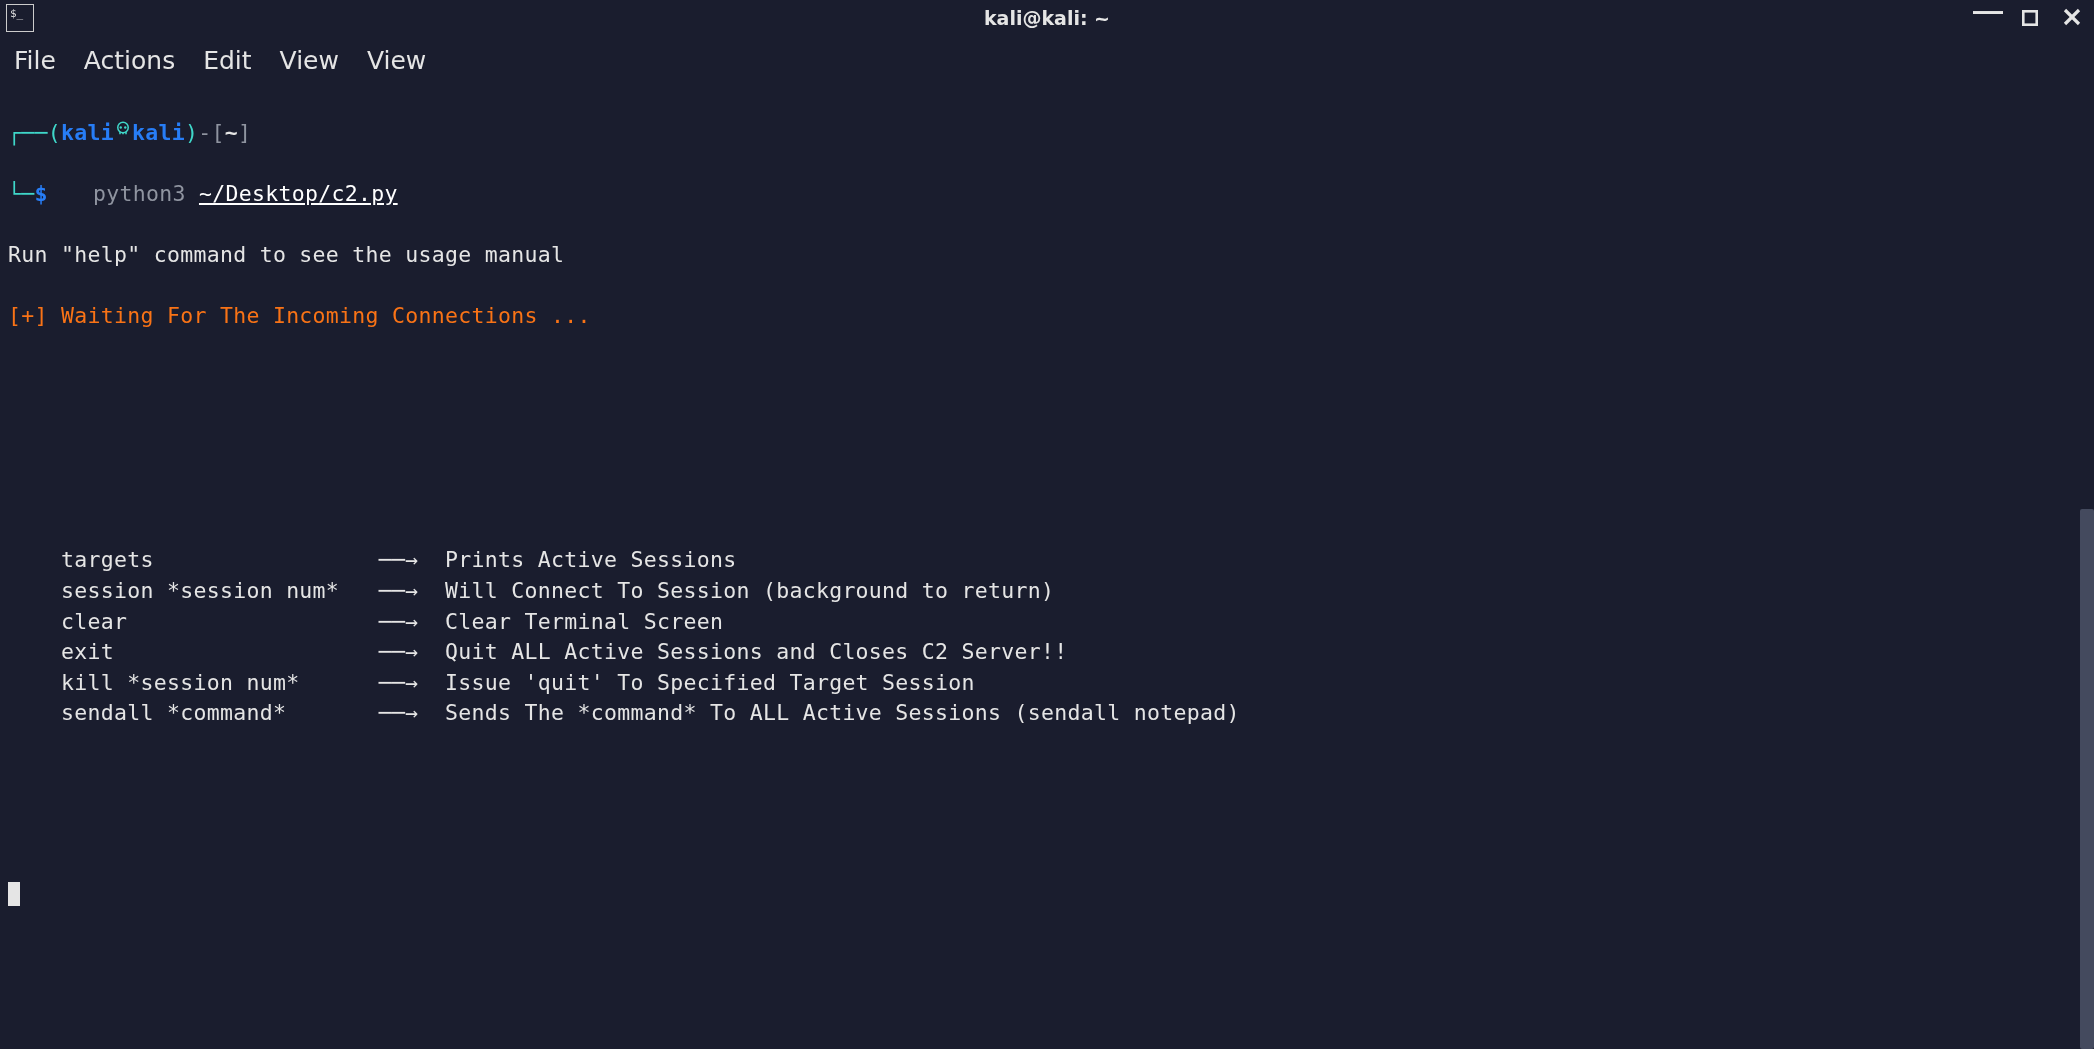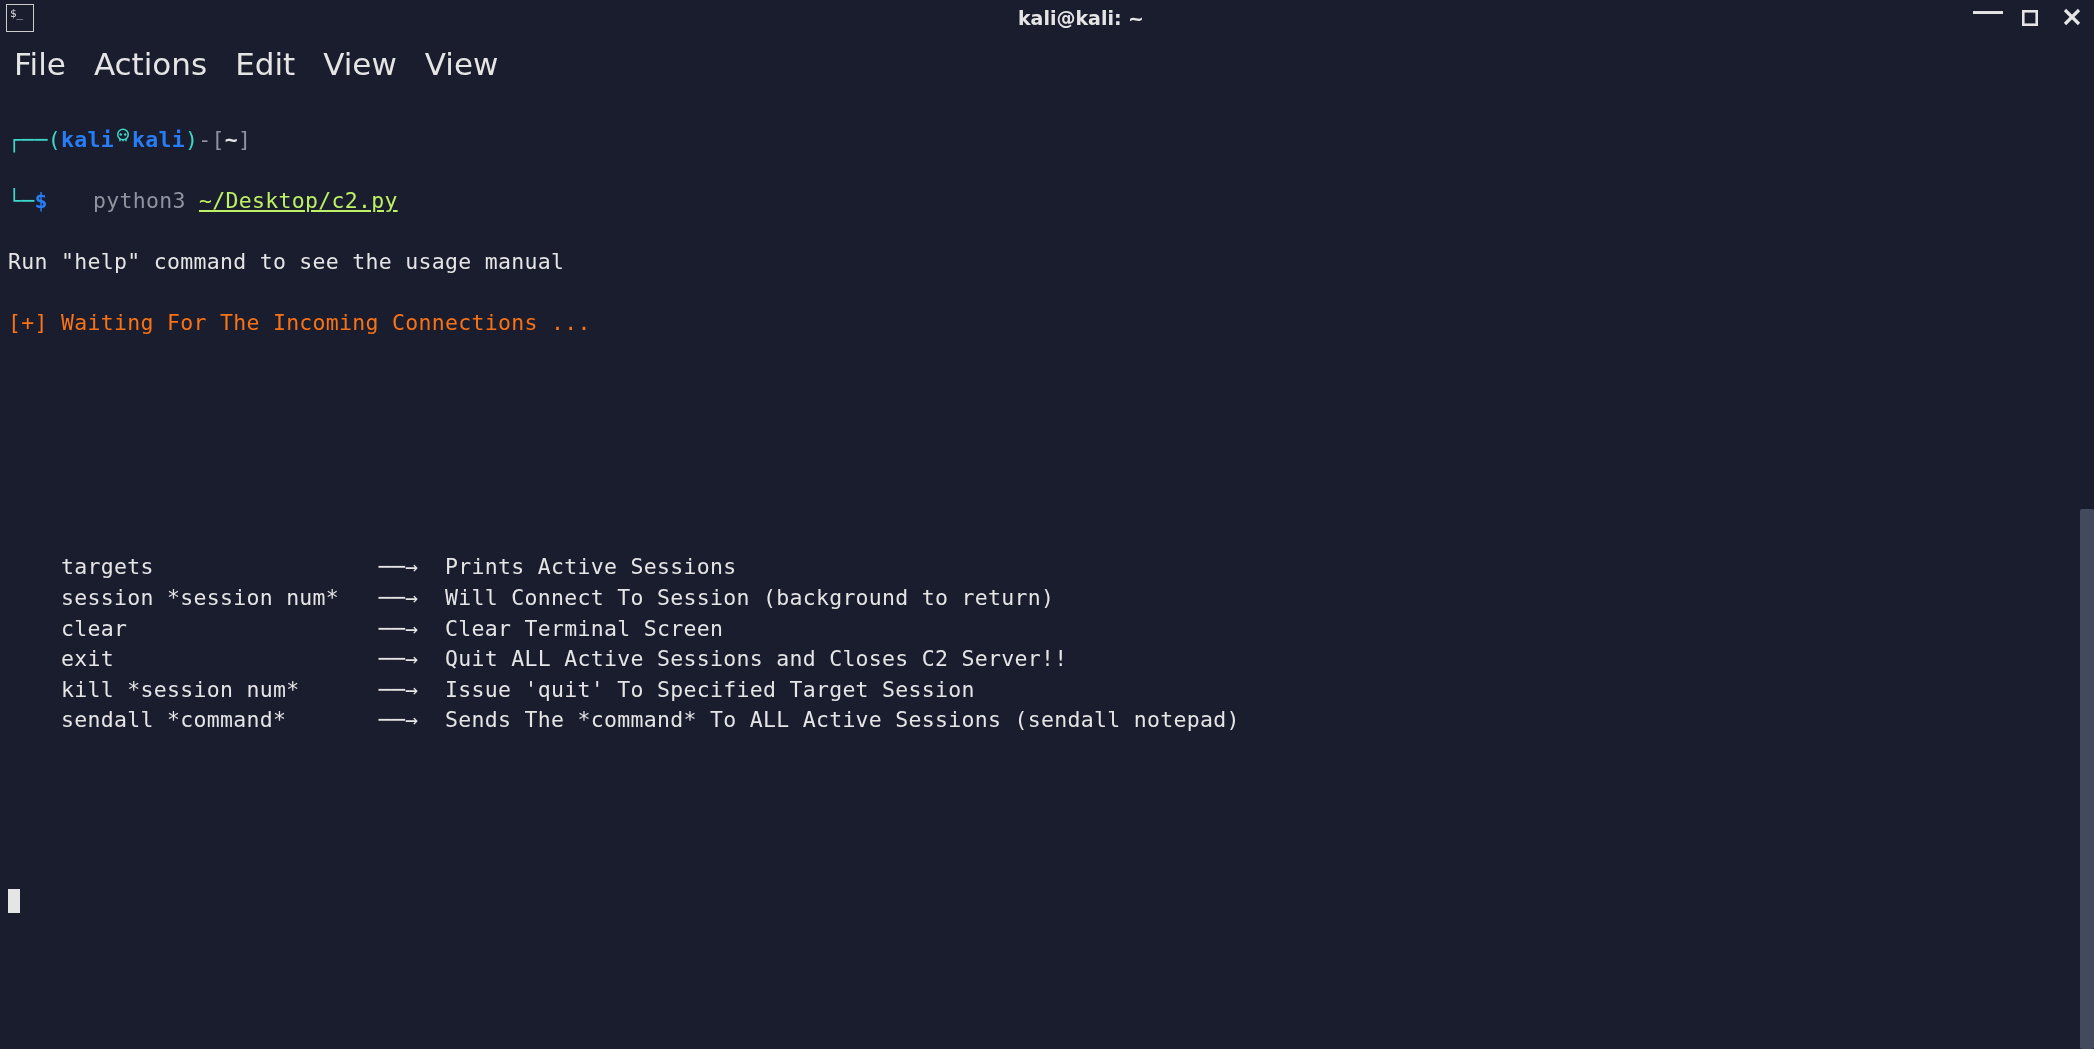--- a/index.html
+++ b/index.html
@@ -36,21 +36,20 @@
     background: #1a1d2e;
   }
   .title {
     position: absolute;
     left: 50%;
     transform: translateX(-50%);
     color: #e5e5e5;
     font-family: "DejaVu Sans", sans-serif;
     font-weight: bold;
     font-size: 19px;
-    margin-left: 34px;
   }
   .window-controls {
     position: absolute;
     right: 8px;
     top: 4px;
     display: flex;
     gap: 14px;
     align-items: center;
   }
   .win-btn {
@@ -68,21 +67,21 @@
   .win-btn.min { font-size: 30px; line-height: 0; padding-bottom: 14px;}
   .win-btn.max svg { width: 16px; height: 16px; }
   .win-btn.close svg { width: 18px; height: 18px; }
 
   
   .menubar {
     display: flex;
     gap: 28px;
     padding: 10px 14px 12px 14px;
     font-family: "DejaVu Sans", sans-serif;
-    font-size: 31px;
+    font-size: 25px;
     color: #e5e5e5;
   }
   .menubar .menu-item { cursor: pointer; }
 
   
   .terminal {
     padding: 0 8px;
     white-space: pre;
     line-height: 1.42;
     font-size: 21.5px;
@@ -104,21 +103,21 @@
   .prompt-line1 .paren { color: #3fd7c9; }
   .prompt-line1 .user { color: #277df6; font-weight: bold; }
   .prompt-line1 .host { color: #277df6; font-weight: bold; }
   .prompt-line1 .dash { color: #8f94a0; }
   .prompt-line1 .brk { color: #8f94a0; }
   .prompt-line1 .path { color: #e5e5e5; font-weight: bold; }
 
   .prompt-line2 .corner { color: #3fd7c9; }
   .prompt-line2 .dollar { color: #277df6; font-weight: bold;}
   .prompt-line2 .cmd { color: #8f94a0; margin-left: 32px; }
-  .prompt-line2 .arg { color: #bef264; text-decoration: underline; text-align: right; }
+  .prompt-line2 .arg { color: #ffffff; text-decoration: underline; text-align: right; }
 
   .skull {
     display: inline-block;
     vertical-align: middle;
     position: relative;
     top: -2px;
   }
   .skull svg { width: 18px; height: 18px; }
 
   .scrollbar {

